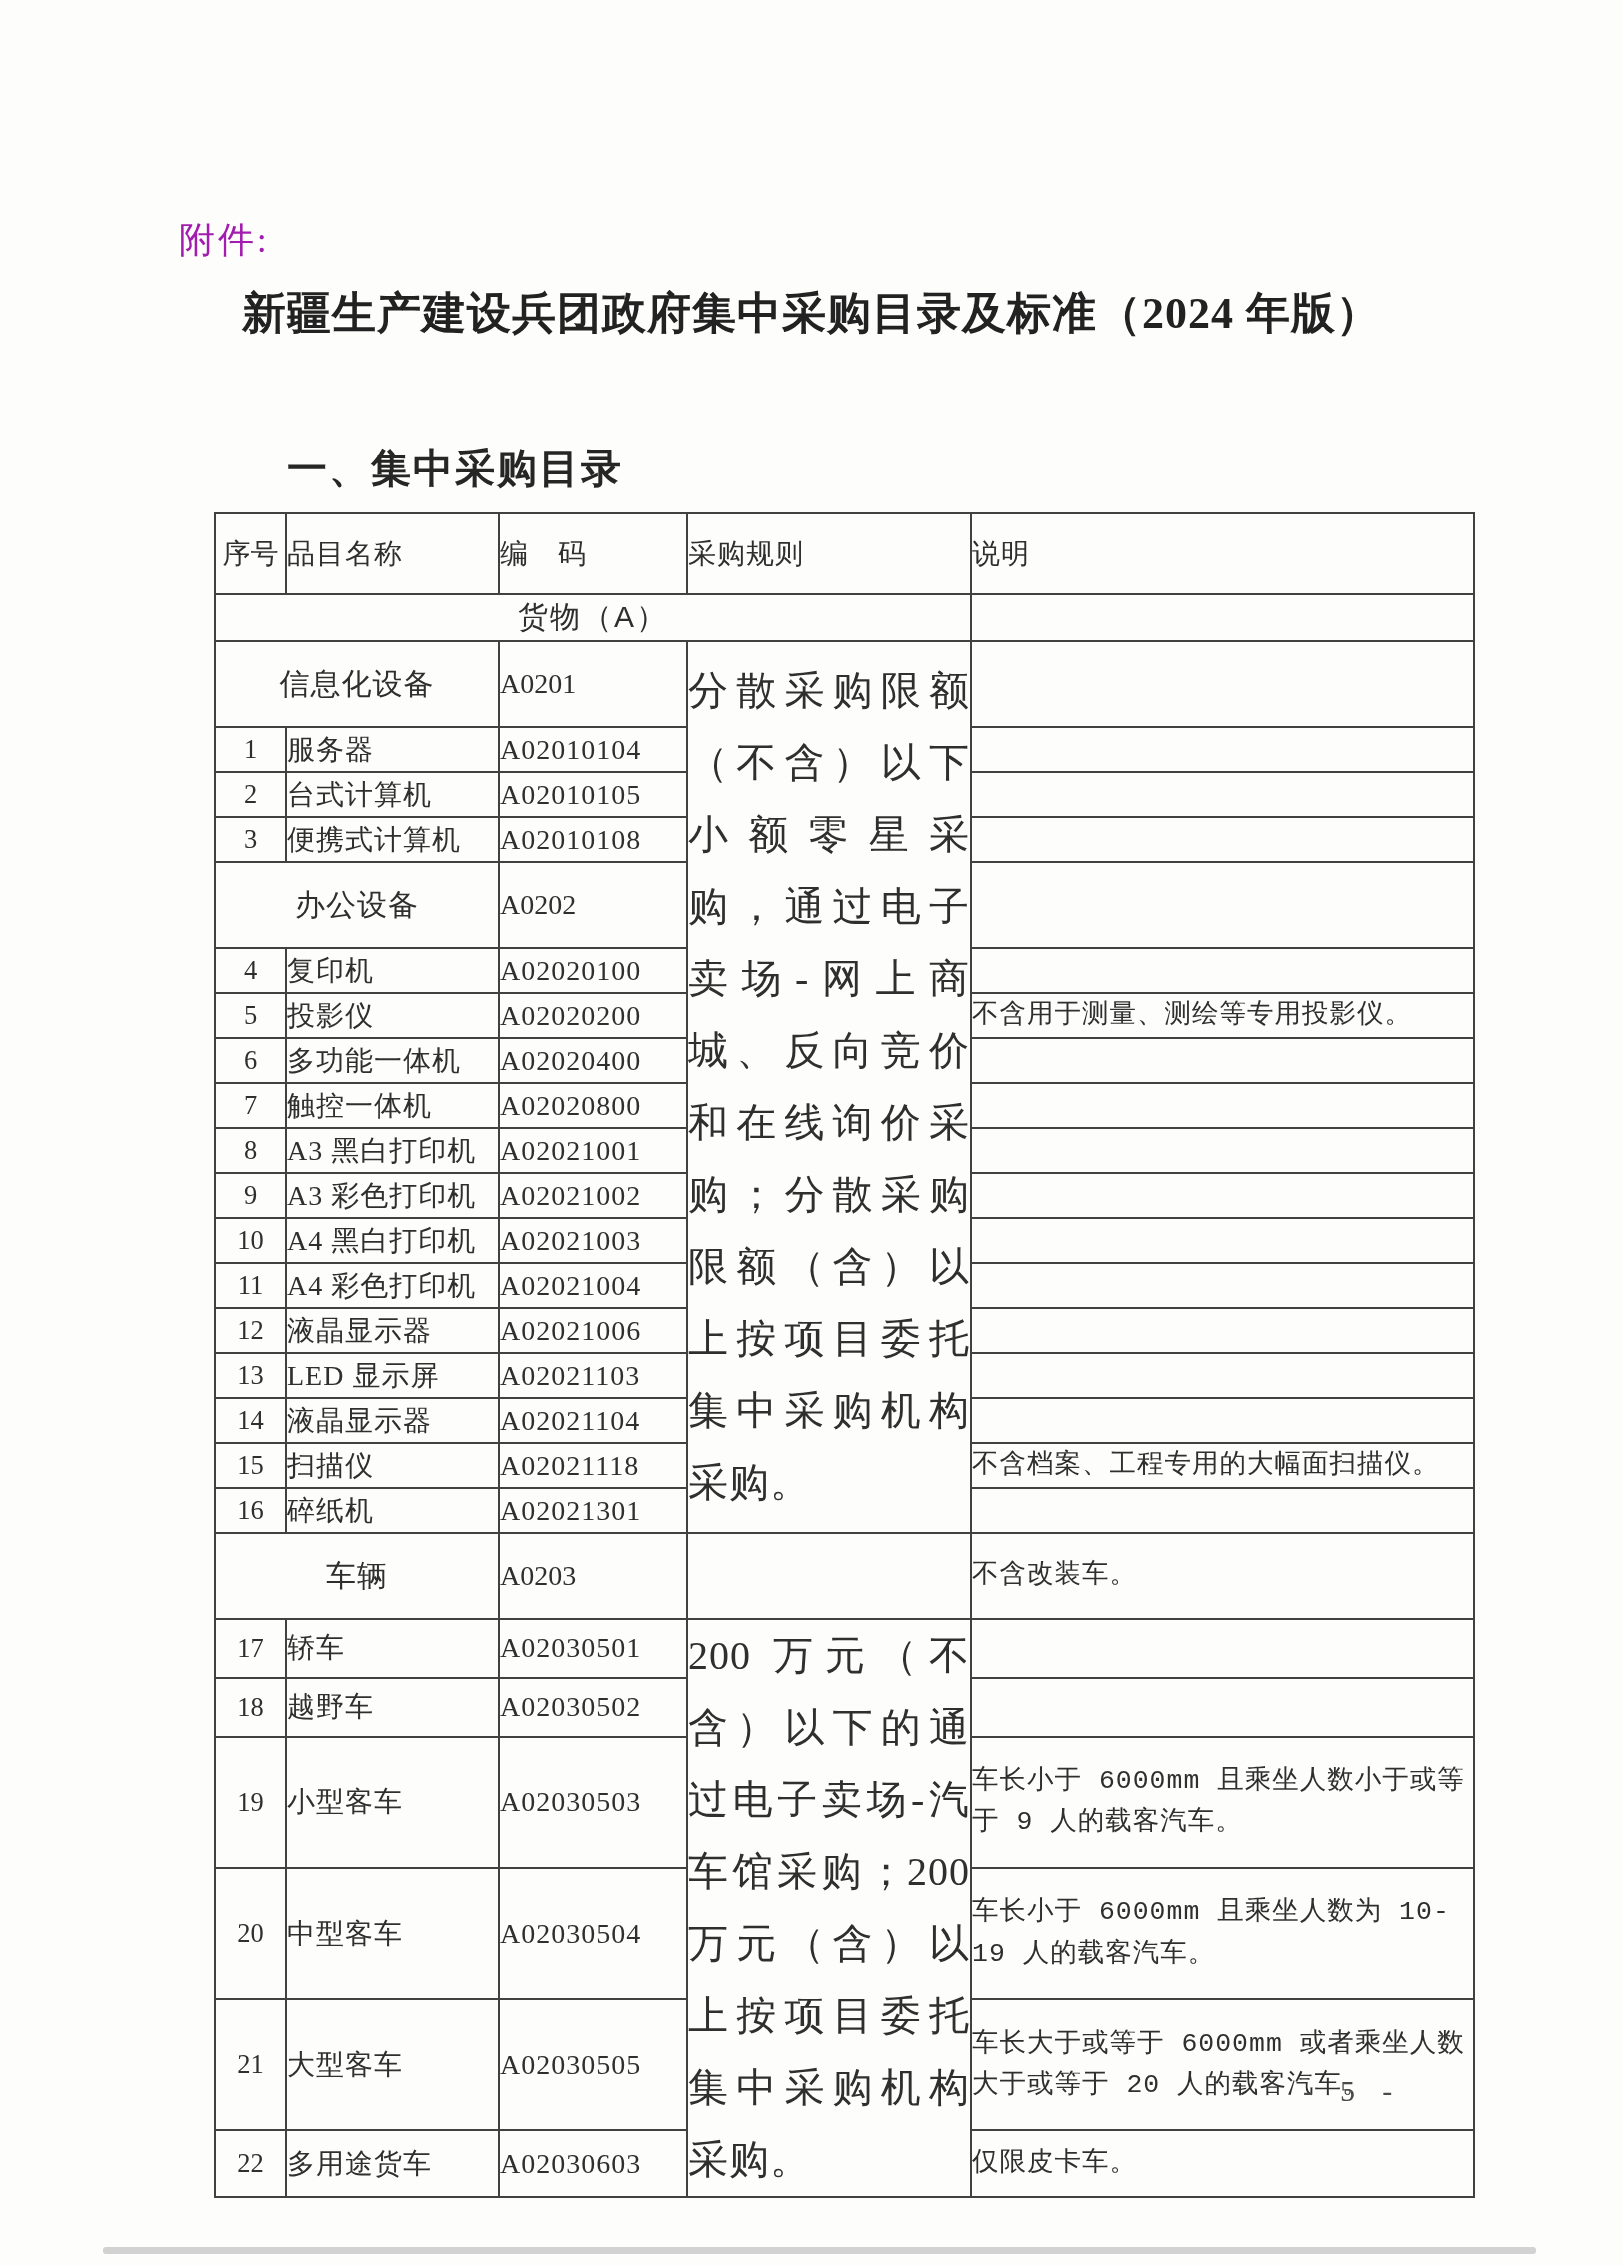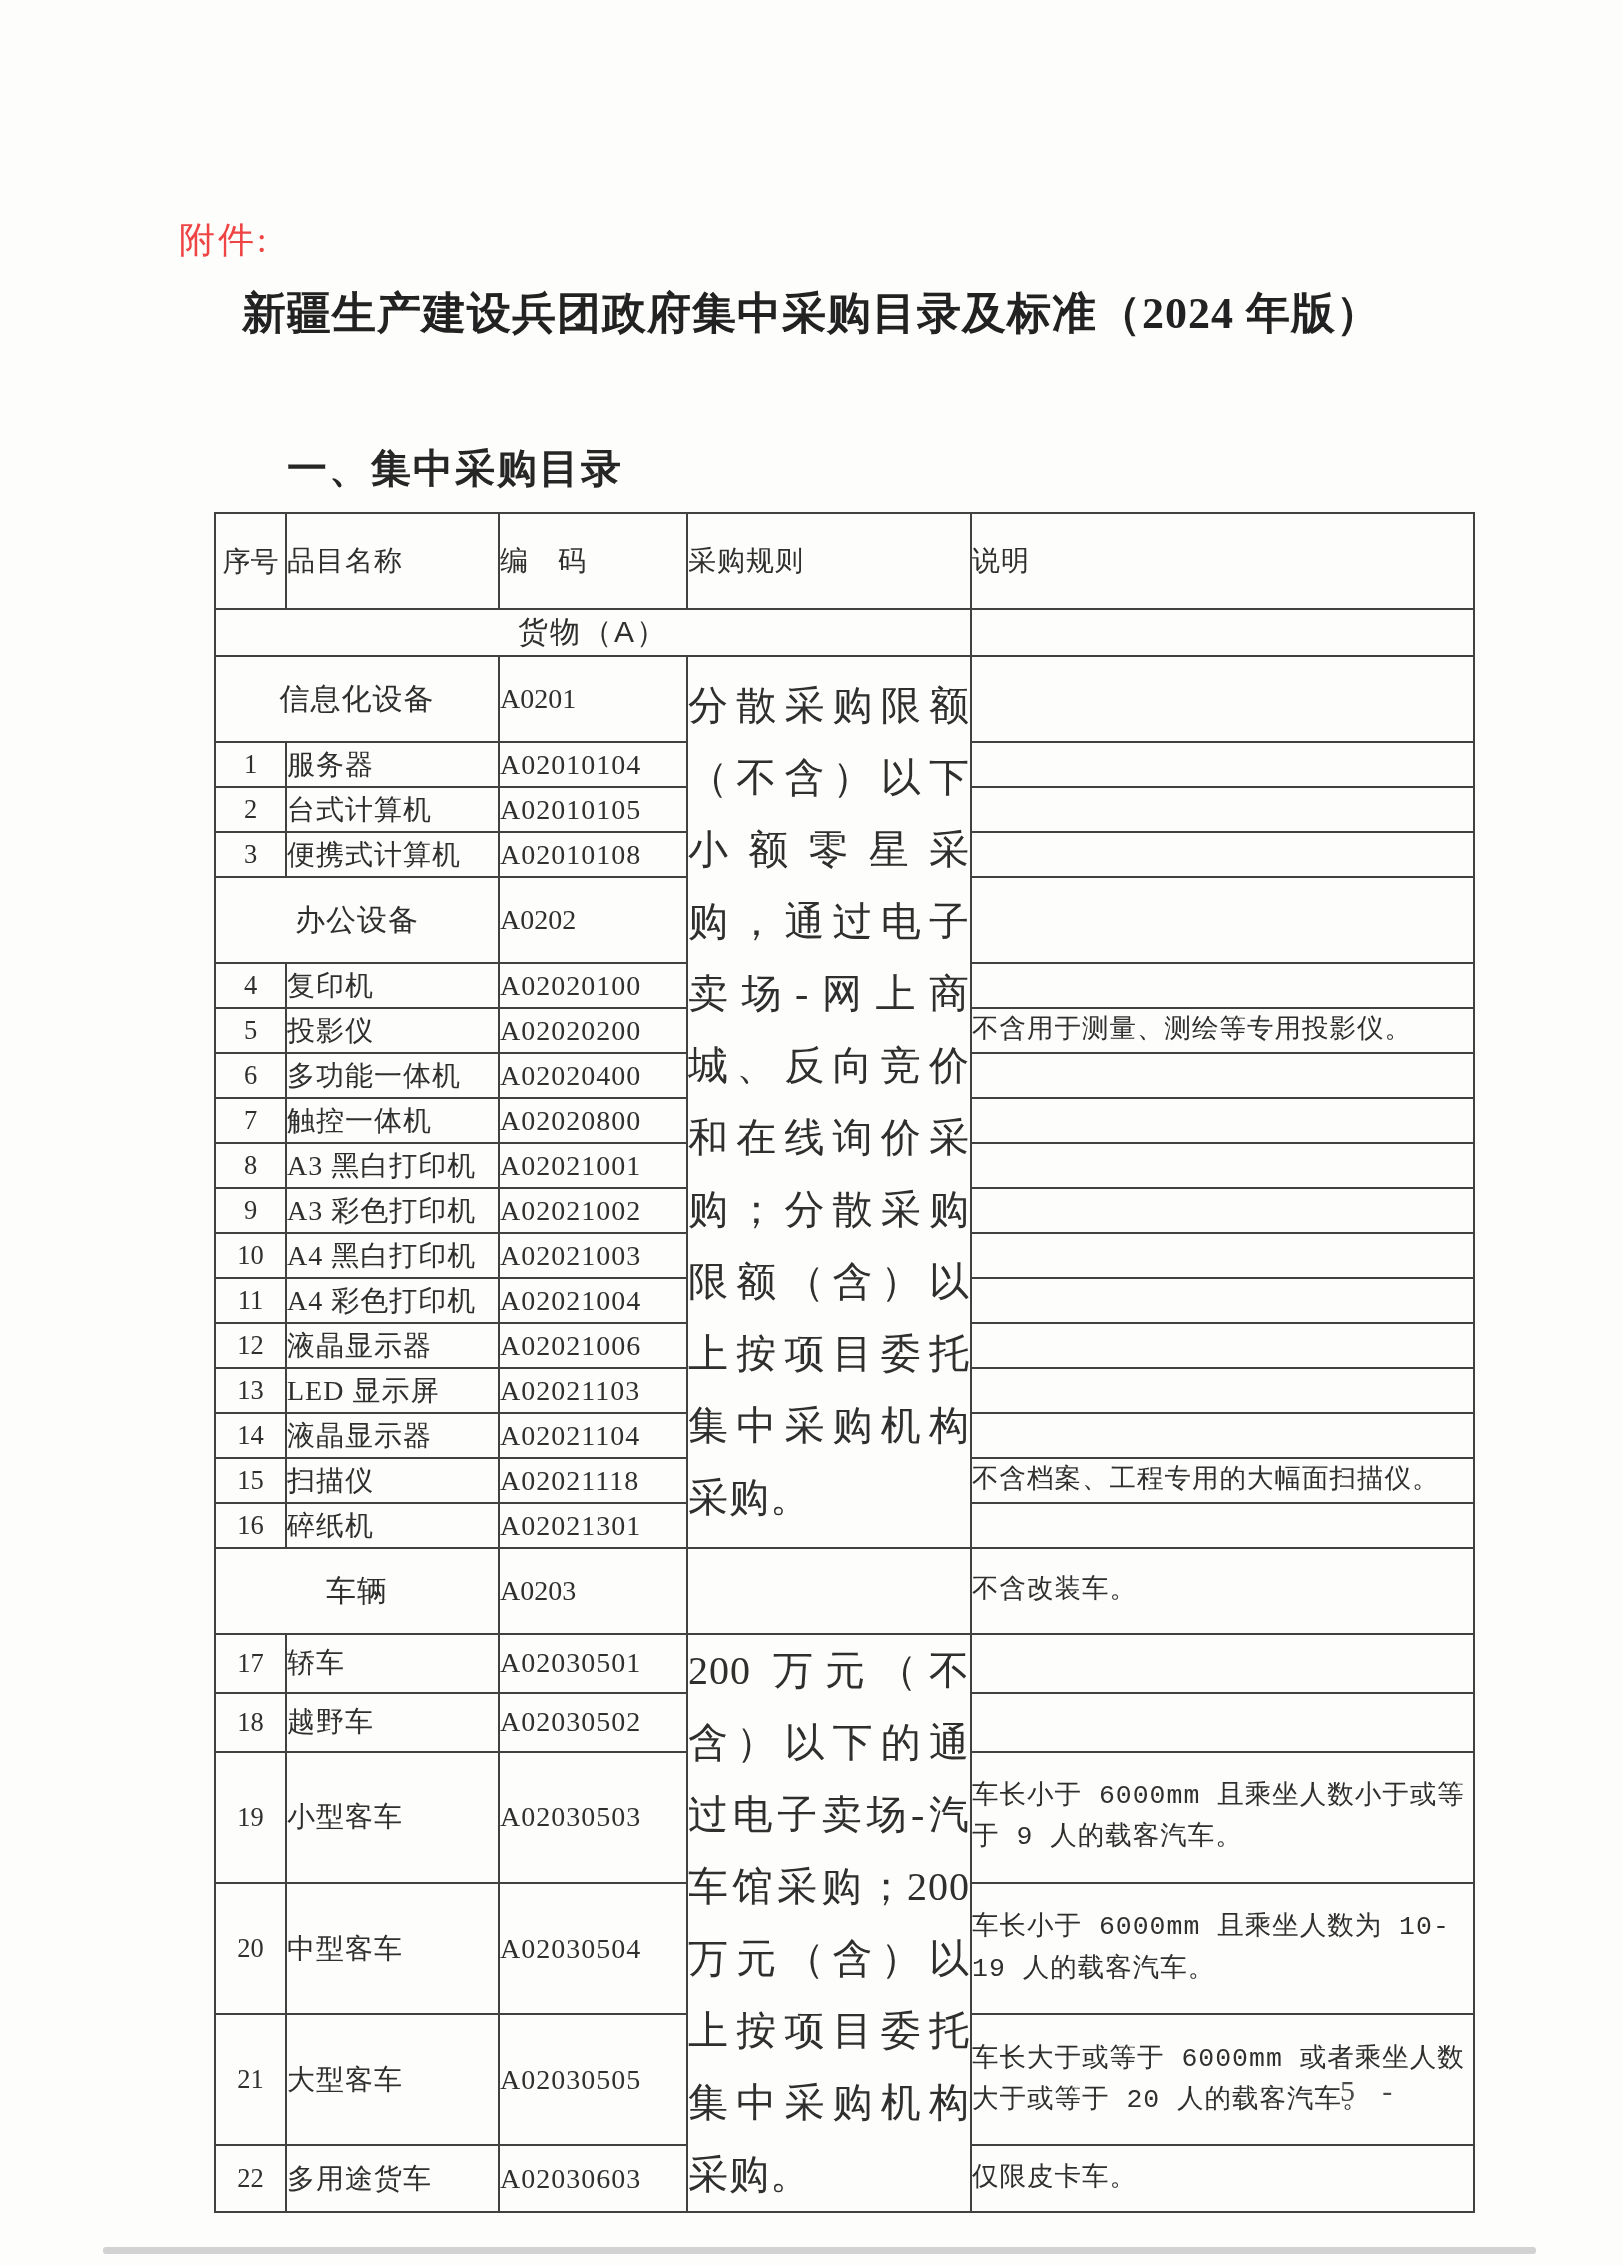--- a/index.html
+++ b/index.html
@@ -6,21 +6,21 @@
   body{
     width:1623px;height:2266px;
     background:#fdfdfb;
     position:relative;
     overflow:hidden;
     font-family:"Liberation Serif","DejaVu Serif",serif;
     color:#333;
   }
   .attachment{
     position:absolute;left:179px;top:216px;
-    font-size:36px;letter-spacing:2.9px;color:#ef4444;
+    font-size:36px;letter-spacing:2.9px;color:#a21caf;
   }
   .doc-title{
     position:absolute;left:182px;top:284px;width:1259px;
     text-align:center;
     font-size:44px;font-weight:bold;letter-spacing:1px;
     color:#222;
     font-family:"Liberation Serif","DejaVu Serif",serif;
   }
   .section-heading{
     position:absolute;left:287px;top:441px;
@@ -35,21 +35,21 @@
     border:2.9px solid #3a3a3a;
   }
   table.catalog td,table.catalog th{
     border:2px solid #414141;
     padding:0;
     vertical-align:middle;
     font-weight:normal;
     color:#2f2f2f;
     overflow:hidden;
   }
-  tr.h-head{height:96px;}
+  tr.h-head{height:81px;}
   tr.h-cat{height:47px;margin-top:35px;}
   tr.h-group{height:86px;padding-left:16px;}
   tr.h-item{height:45px;}
   tr.h-tall{height:100px;}
   tr.h-last{height:51px;}
   .th-cell{
     font-size:28px;text-align:left;letter-spacing:1px;
   }
   .th-no{
     word-break:break-all;line-height:1.25;

